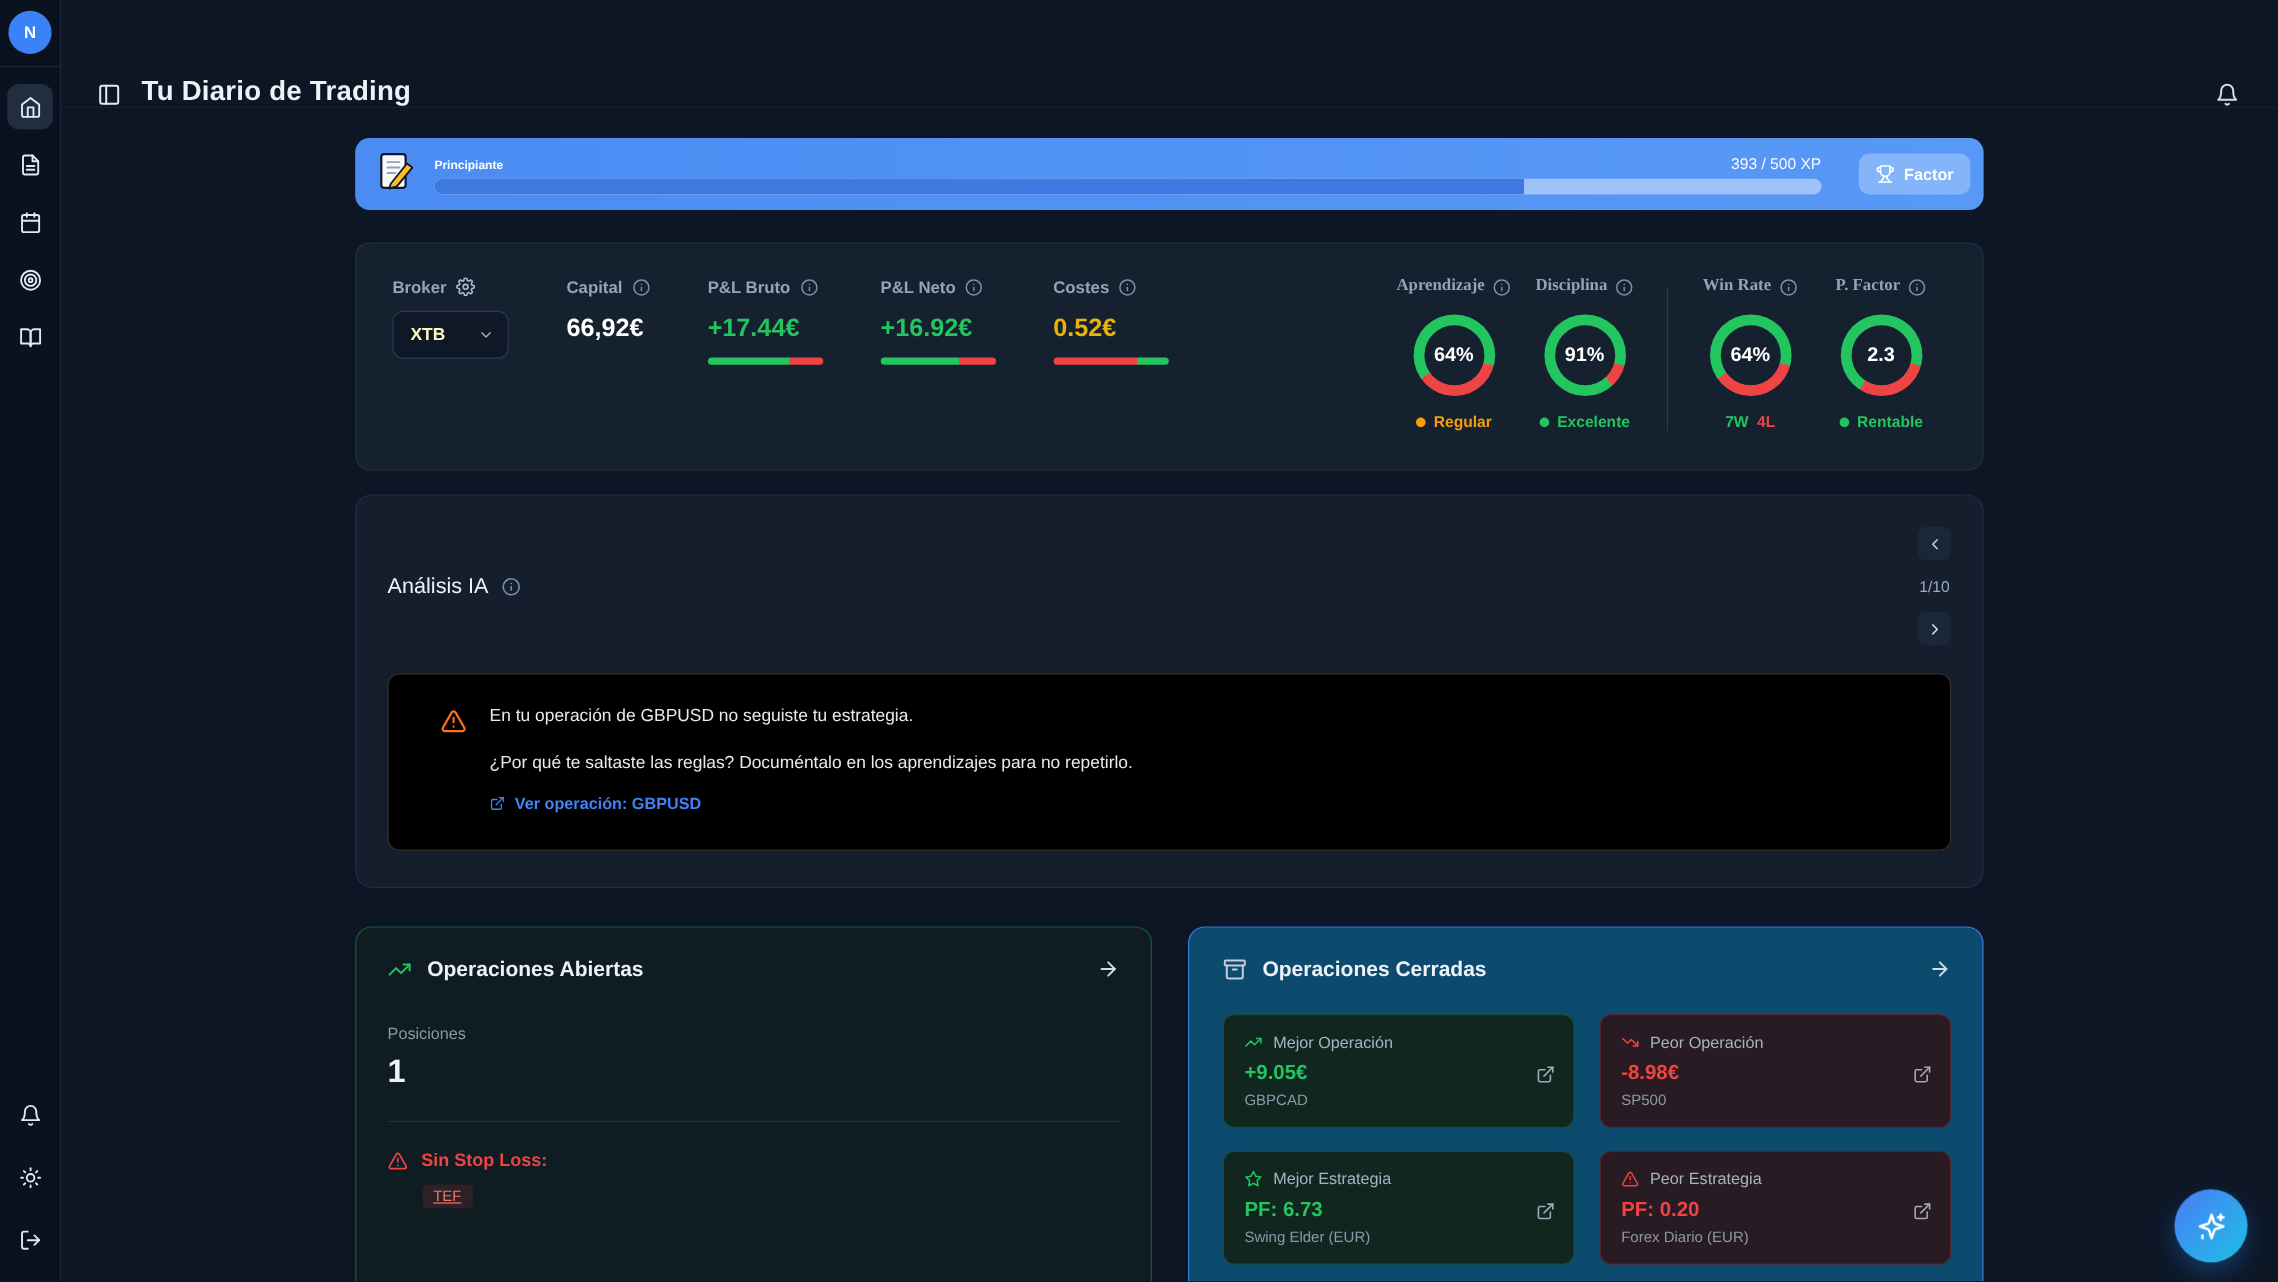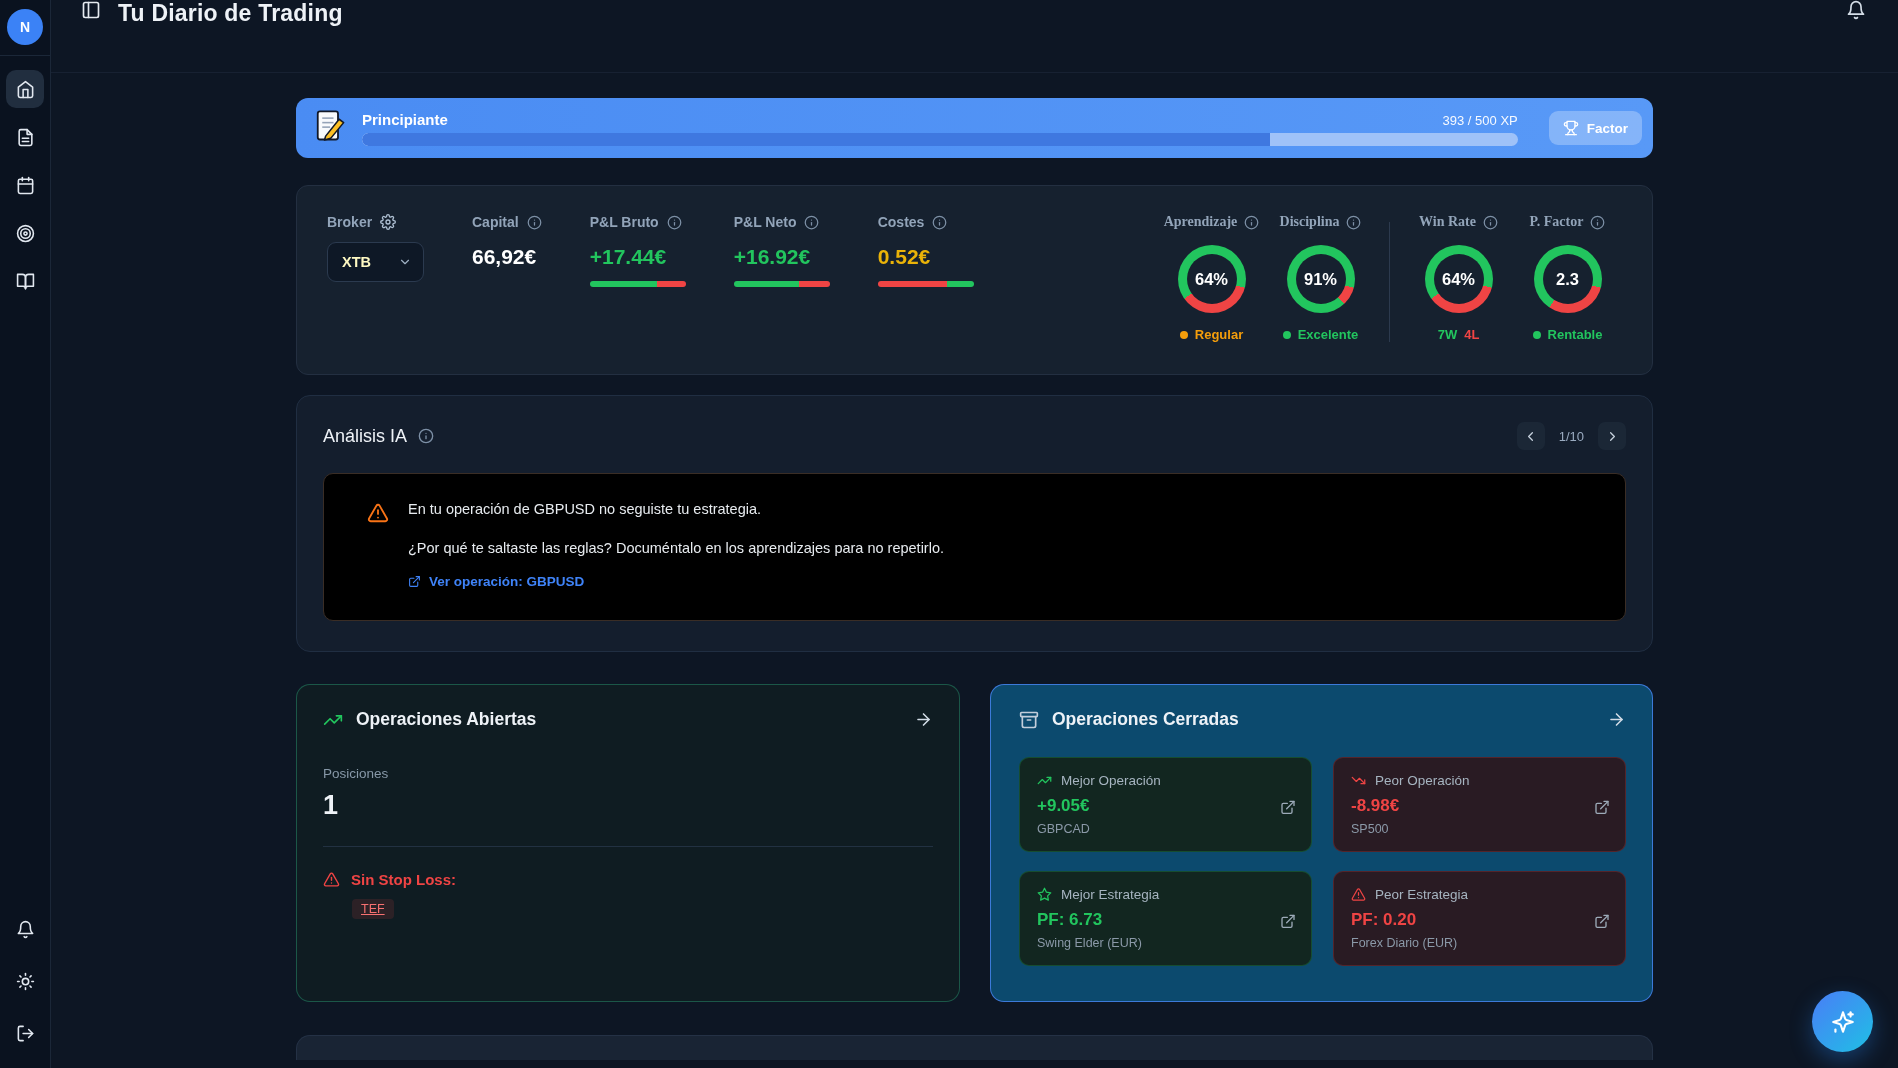--- a/index.html
+++ b/index.html
@@ -22,39 +22,39 @@
   .sidebar-sep { width:51px; height:1px; background:#1b2738; margin:10px 0 14px; }
   .nav-col { display:flex; flex-direction:column; align-items:center; gap:10px; }
   .nav-btn { width:38px; height:38px; border-radius:10px; background:transparent; border:none;
              color:#e2e8f0; display:flex; align-items:center; justify-content:center; }
   .nav-btn.active { background:#212e3f; }
   .nav-btn svg { width:19px; height:19px; }
   .nav-bottom { margin-top:auto; display:flex; flex-direction:column; align-items:center; gap:14px; }
 
   
   .main { flex:1; min-width:0; display:flex; flex-direction:column; }
-  .topbar { height:73px; flex-shrink:0; display:flex; align-items:flex-start; padding:0 32px 0 30px;
+  .topbar { height:90px; flex-shrink:0; display:flex; align-items:flex-end; padding:0 32px 0 30px;
             border-bottom:1px solid #172132; }
   .panel-btn { background:none; border:none; color:#e5eaf0; }
   .panel-btn svg { width:20px; height:20px; }
   .page-title { font-size:23px; font-weight:700; margin-left:17px; letter-spacing:.2px; }
   .topbar-spacer { flex:1; }
   .icon-btn { background:none; border:none; color:#d4dde7; }
   .icon-btn svg { width:20px; height:20px; }
 
   .content { flex:1; overflow:hidden; padding-top:25px; }
   .container { width:1357px; margin:0 auto; }
 
   
   .xp-banner { height:60px; border-radius:12px; background:linear-gradient(90deg,#4a8cf3,#5899f7);
                display:flex; align-items:center; gap:15px; padding:0 11px 0 15px; }
   .memo-icon { flex-shrink:0; }
   .xp-mid { flex:1; display:flex; flex-direction:column; gap:5px; }
   .xp-row { display:flex; align-items:baseline; }
-  .xp-level { font-size:15px; font-weight:700; color:#fff; }
+  .xp-level { font-size:10px; font-weight:700; color:#fff; }
   .xp-text { margin-left:auto; font-size:13px; color:rgba(255,255,255,.95); }
   .xp-bar { height:13px; border-radius:7px; background:#9fc2f8; overflow:hidden; }
   .xp-fill { height:100%; background:#3f78e0; border-radius:7px 0 0 7px; }
   .logros-btn { flex-shrink:0; display:flex; align-items:center; gap:8px; margin-left:16px;
                 background:rgba(255,255,255,.27); border:none; border-radius:9px; padding:9px 14px;
                 color:#fff; font-weight:700; font-size:13.5px; }
   .logros-btn svg { width:16px; height:16px; }
 
   
   .stats-card { margin-top:27px; background:#16212f; border:1px solid #232f41; border-radius:12px;
@@ -85,21 +85,21 @@
   .dot { width:8px; height:8px; border-radius:50%; }
   .st-orange { color:#f59e0b; } .st-green { color:#22c55e; } .st-red { color:#ef4444; }
   .gauge-divider { width:1px; height:120px; background:#2c3a4e; margin:8px 14px 0; }
 
   
   .ai-card { margin-top:20px; background:#141e2d; border:1px solid #202e42; border-radius:14px;
              padding:26px 26px 30px; }
   .ai-head { display:flex; align-items:center; }
   .ai-title { font-size:18px; font-weight:400; }
   .ai-head .info { margin-left:11px; color:#7d90a6; } .ai-head .info svg { width:16px; height:16px; }
-  .pager { margin-left:auto; display:flex; align-items:center; gap:14px; }
+  .pager { margin-left:auto; display:flex; align-items:center; gap:14px;flex-direction:column; }
   .pager-btn { width:28px; height:28px; background:#1b2736; border:none; border-radius:7px;
                color:#c7d2de; display:flex; align-items:center; justify-content:center; }
   .pager-btn svg { width:15px; height:15px; }
   .pager-count { font-size:13px; color:#9aabc0; }
   .ai-alert { margin-top:23px; background:#000000; border:1px solid #3a2d25; border-radius:10px;
               padding:27px 43px; display:flex; gap:19px; min-height:148px; }
   .ai-alert .warn { color:#f97316; flex-shrink:0; margin-top:1px; }
   .ai-alert .warn svg { width:22px; height:22px; }
   .ai-line { font-size:14.5px; color:#e7ebef; }
   .ai-line2 { margin-top:23px; }

